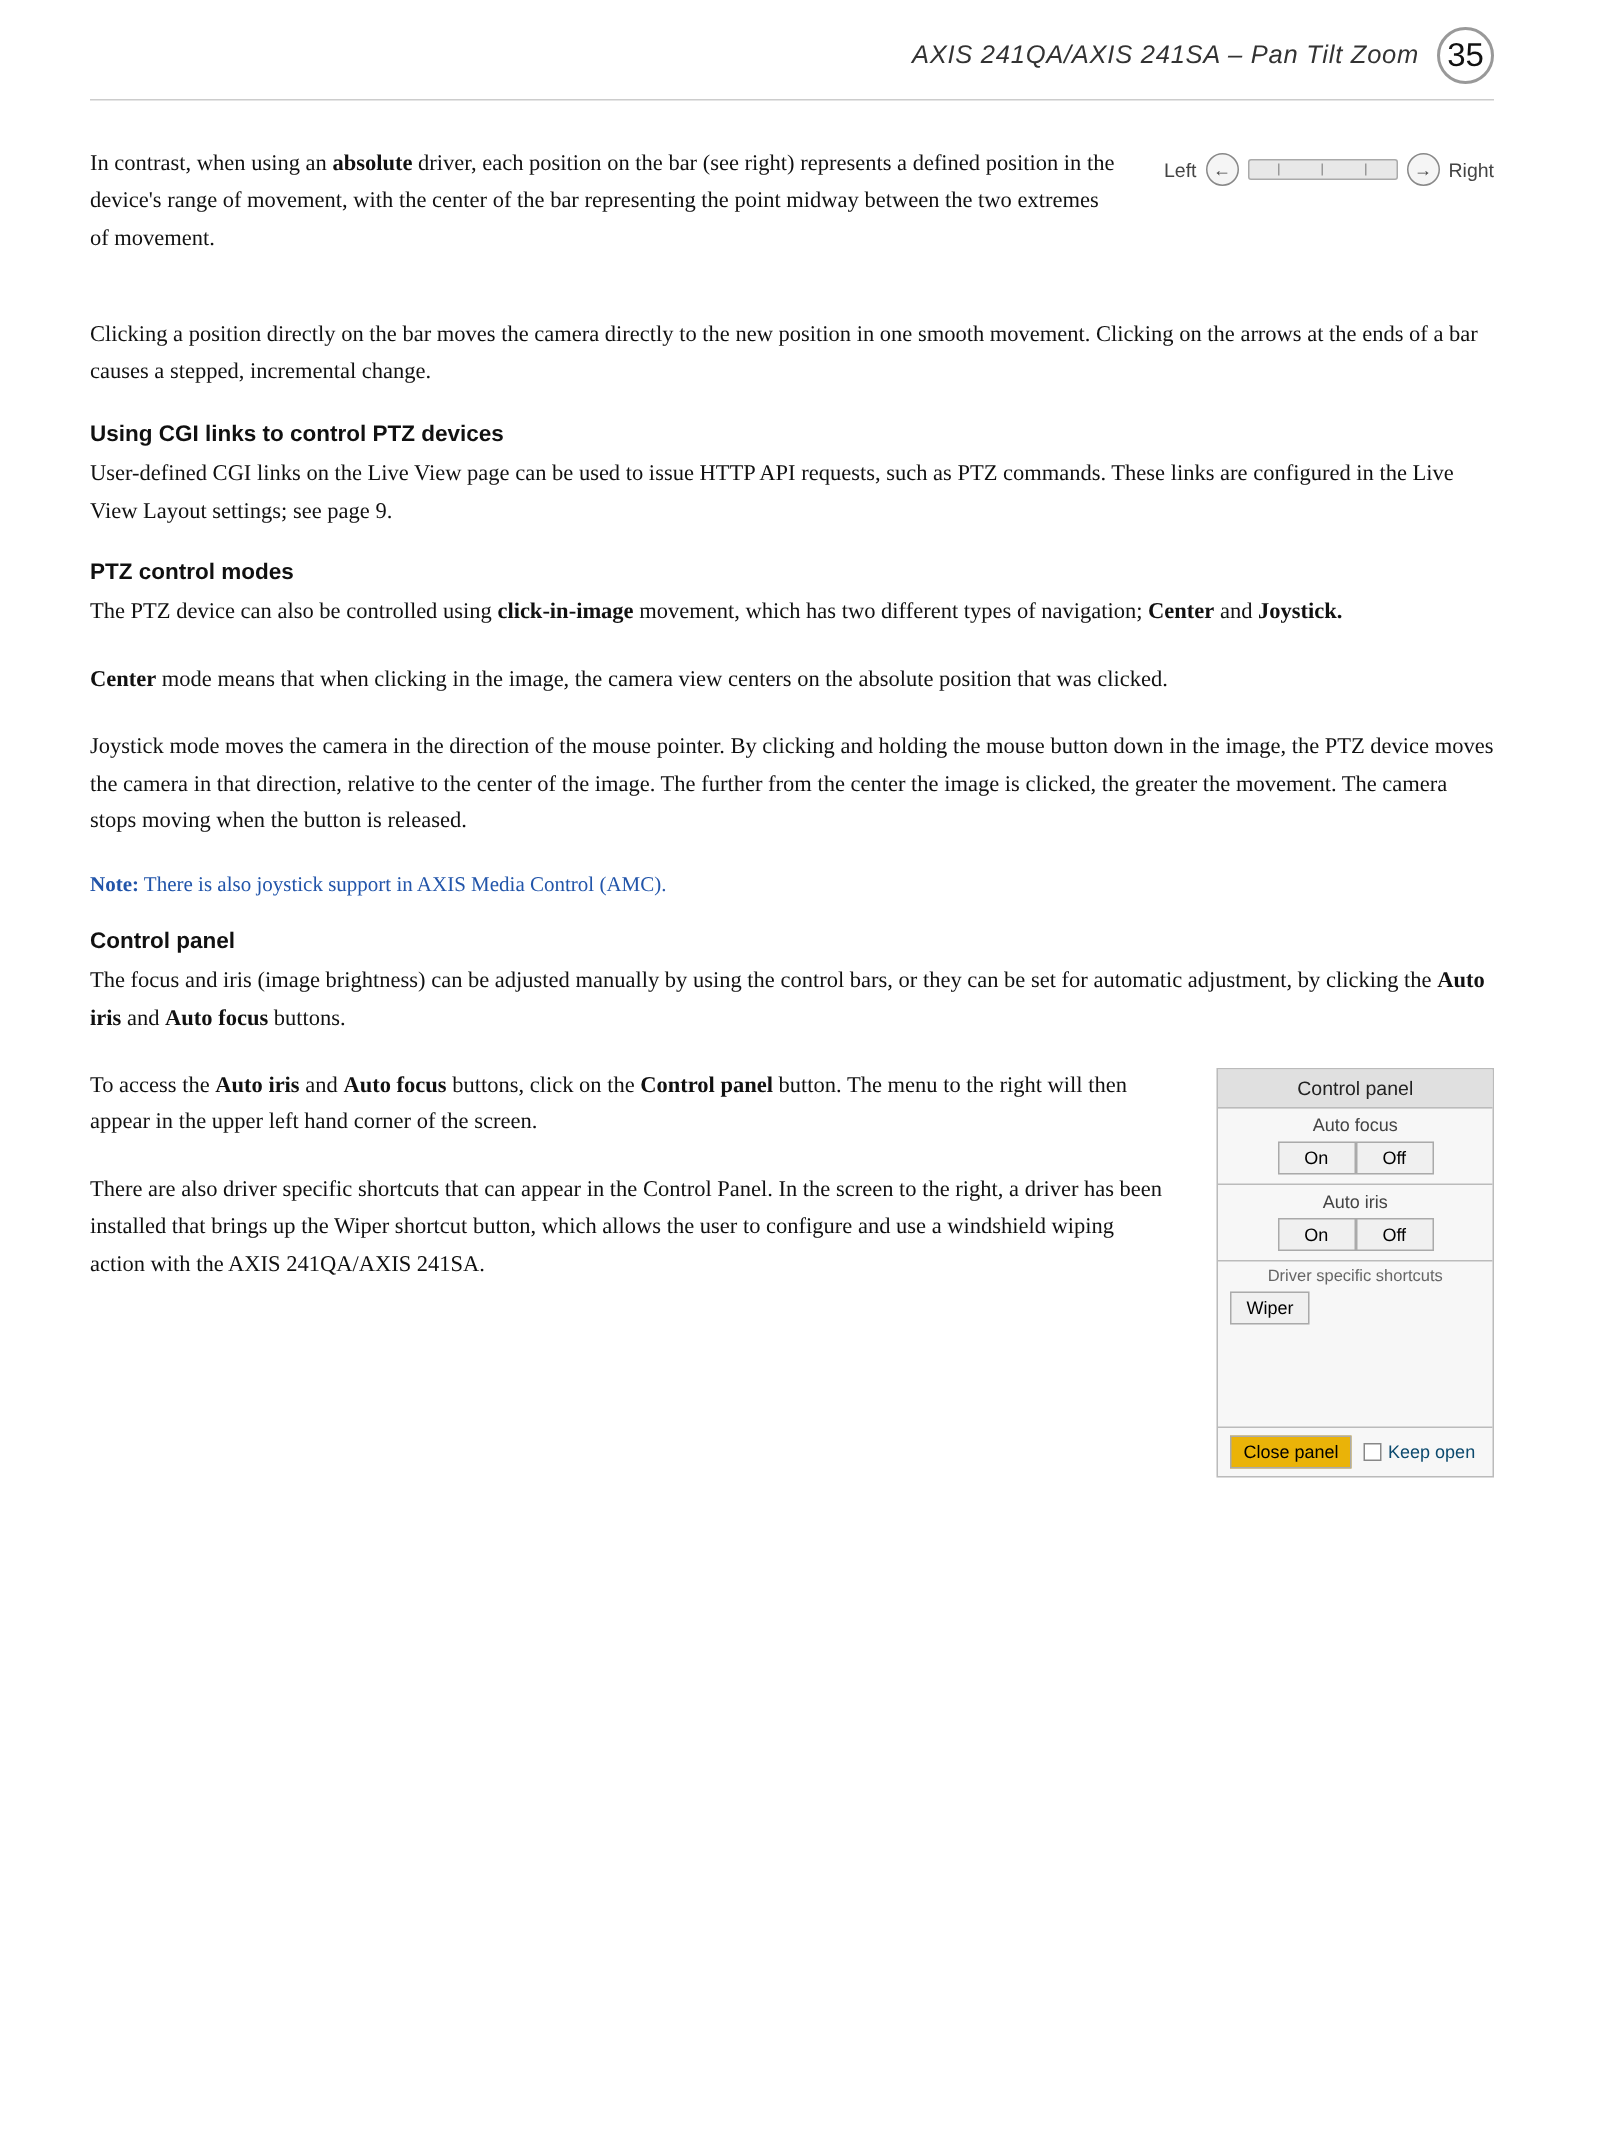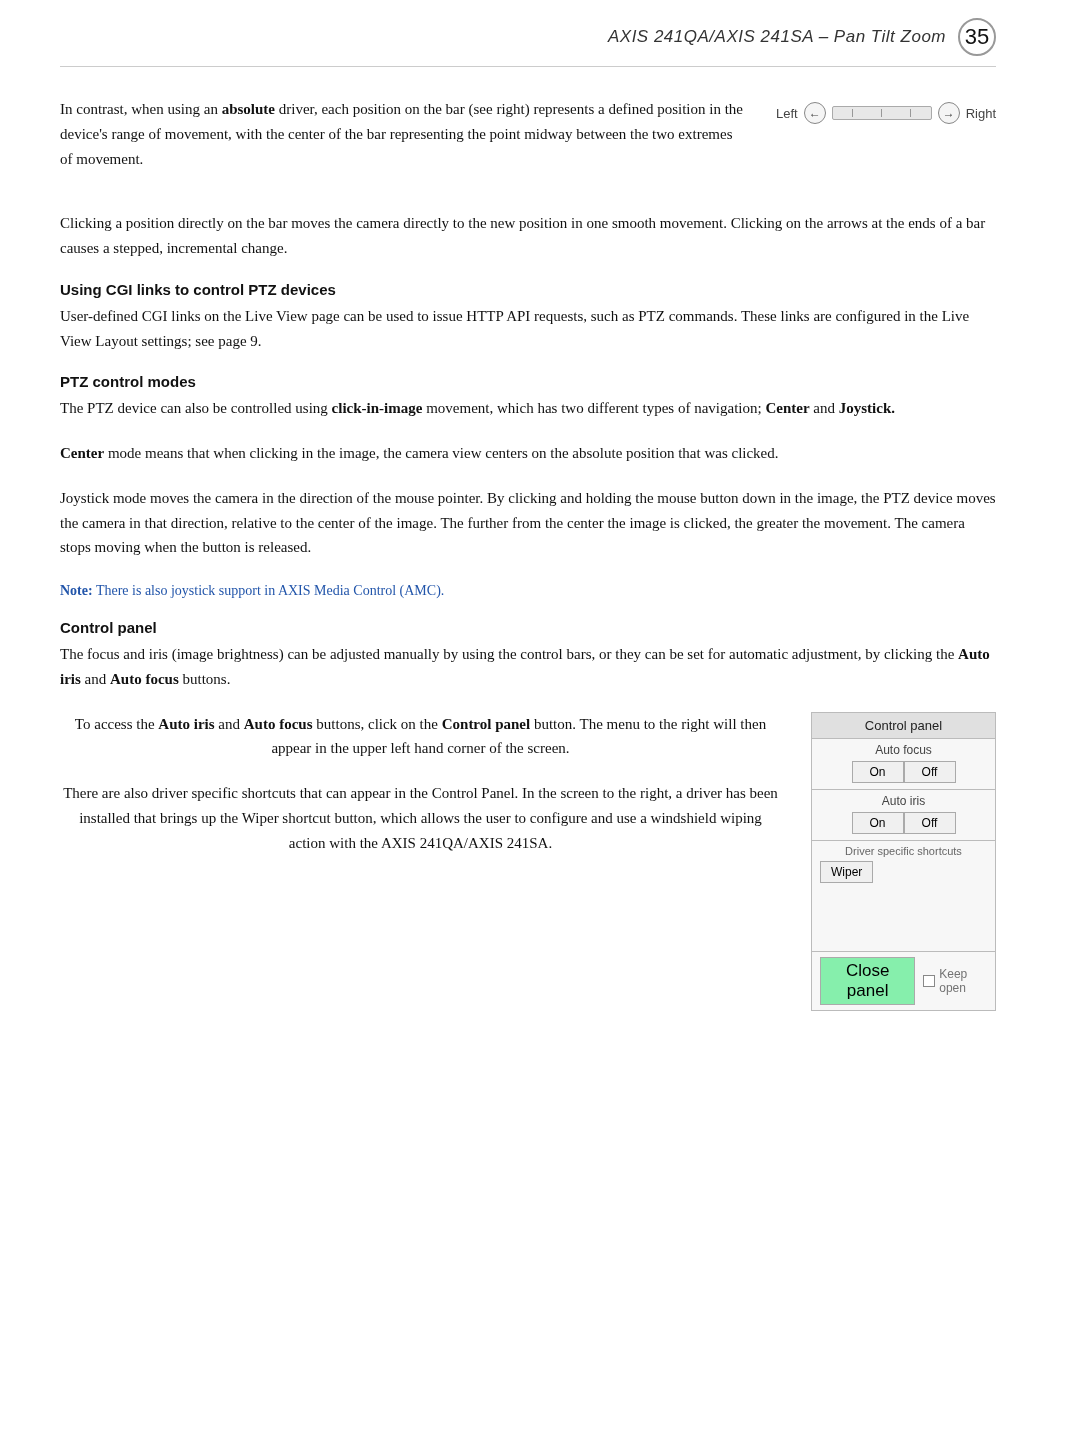--- a/index.html
+++ b/index.html
@@ -169,21 +169,20 @@
     
     .lower-section {
       display: flex;
       gap: 30px;
       align-items: flex-start;
       margin-top: 10px;
     }
 
     .lower-text {
       flex: 1;
-      text-align: center;
     }
 
     .control-panel-widget {
       flex-shrink: 0;
       width: 185px;
       border: 1px solid #bbb;
       background: #f7f7f7;
       font-family: Arial, sans-serif;
       font-size: 13px;
     }
@@ -251,32 +250,32 @@
     .cp-footer {
       border-top: 1px solid #bbb;
       padding: 5px 8px;
       display: flex;
       align-items: center;
       gap: 8px;
     }
 
     .cp-close-btn {
       border: 1px solid #aaa;
-      background: #86efac;
+      background: #eab308;
       padding: 3px 8px;
-      font-size: 17px;
+      font-size: 12px;
       cursor: pointer;
     }
 
     .cp-keep-open {
       display: flex;
       align-items: center;
       gap: 4px;
       font-size: 12px;
-      color: #737373;
+      color: #0c4a6e;
     }
 
     .cp-checkbox {
       width: 12px;
       height: 12px;
       border: 1px solid #888;
       background: #fff;
       display: inline-block;
       flex-shrink: 0;
     }

